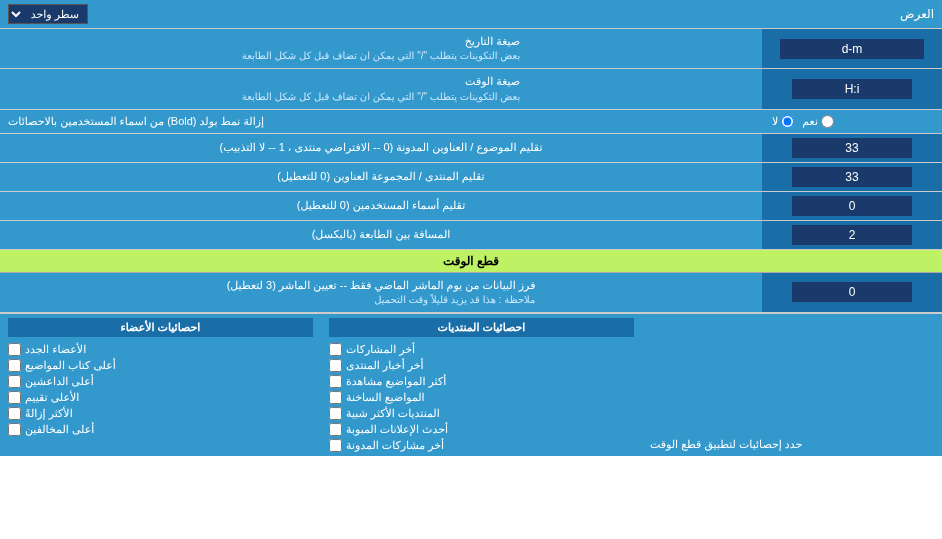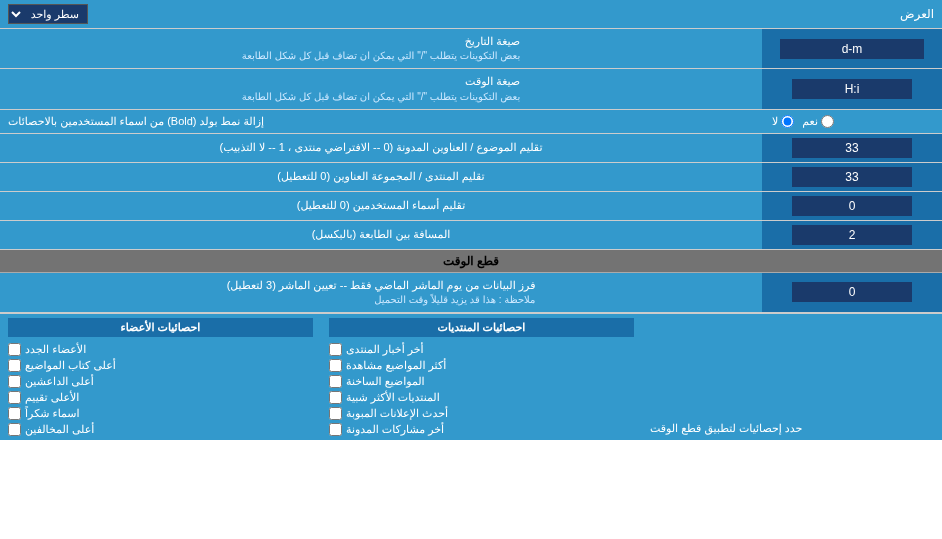--- a/index.html
+++ b/index.html
@@ -40,21 +40,21 @@
       background: #1a3a6b;
       color: #fff;
       border: none;
       padding: 3px 6px;
       font-size: 12px;
       text-align: center;
       direction: ltr;
       width: 100%;
     }
     .section-header {
-      background: #737373;
+      background: #bef264;
       color: #000;
       text-align: center;
       padding: 4px 8px;
       font-size: 12px;
       font-weight: bold;
       width: 100%;
       border-bottom: 1px solid #aaa;
     }
     
     .top-row {
@@ -261,20 +261,24 @@
 
     <div class="right-section-label">
       <span>حدد إحصائيات لتطبيق قطع الوقت</span>
     </div>
 
     <div class="checkbox-column">
       <div class="checkbox-column-header">
         <span>احصائيات المنتديات</span>
       </div>
       <div class="checkbox-item">
+        <span>أخر المشاركات</span>
+        <input type="checkbox" style="">
+      </div>
+      <div class="checkbox-item">
         <span>أخر أخبار المنتدى</span>
         <input type="checkbox" style="">
       </div>
       <div class="checkbox-item">
         <span>أكثر المواضيع مشاهدة</span>
         <input type="checkbox" style="">
       </div>
       <div class="checkbox-item">
         <span>المواضيع الساخنة</span>
         <input type="checkbox" style="">
@@ -307,21 +311,21 @@
       </div>
       <div class="checkbox-item">
         <span>أعلى الداعشين</span>
         <input type="checkbox" style="">
       </div>
       <div class="checkbox-item">
         <span>الأعلى تقييم</span>
         <input type="checkbox" style="">
       </div>
       <div class="checkbox-item">
-        <span>اسماء شكراً</span>
+        <span>الأكثر إزالةً</span>
         <input type="checkbox" style="">
       </div>
       <div class="checkbox-item">
         <span>أعلى المخالفين</span>
         <input type="checkbox" style="">
       </div>
     </div>
 
   </div>
 

